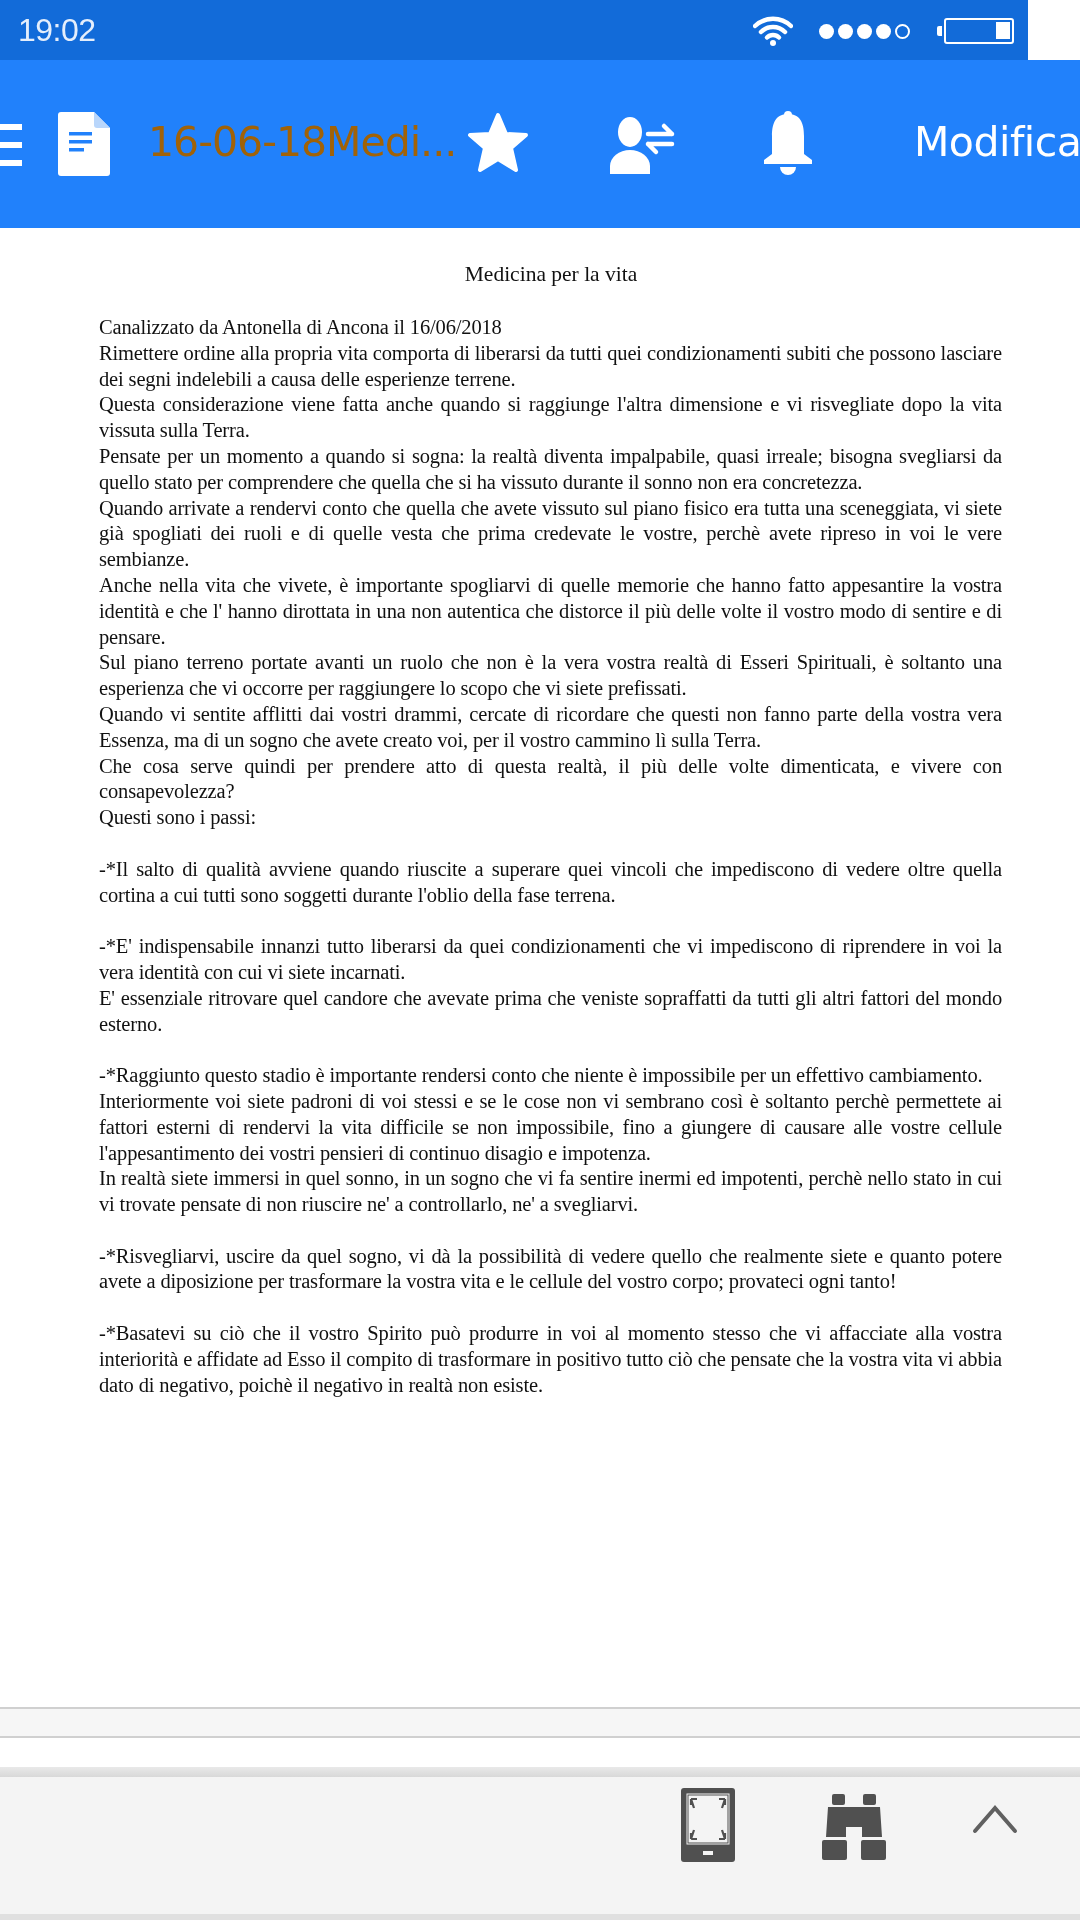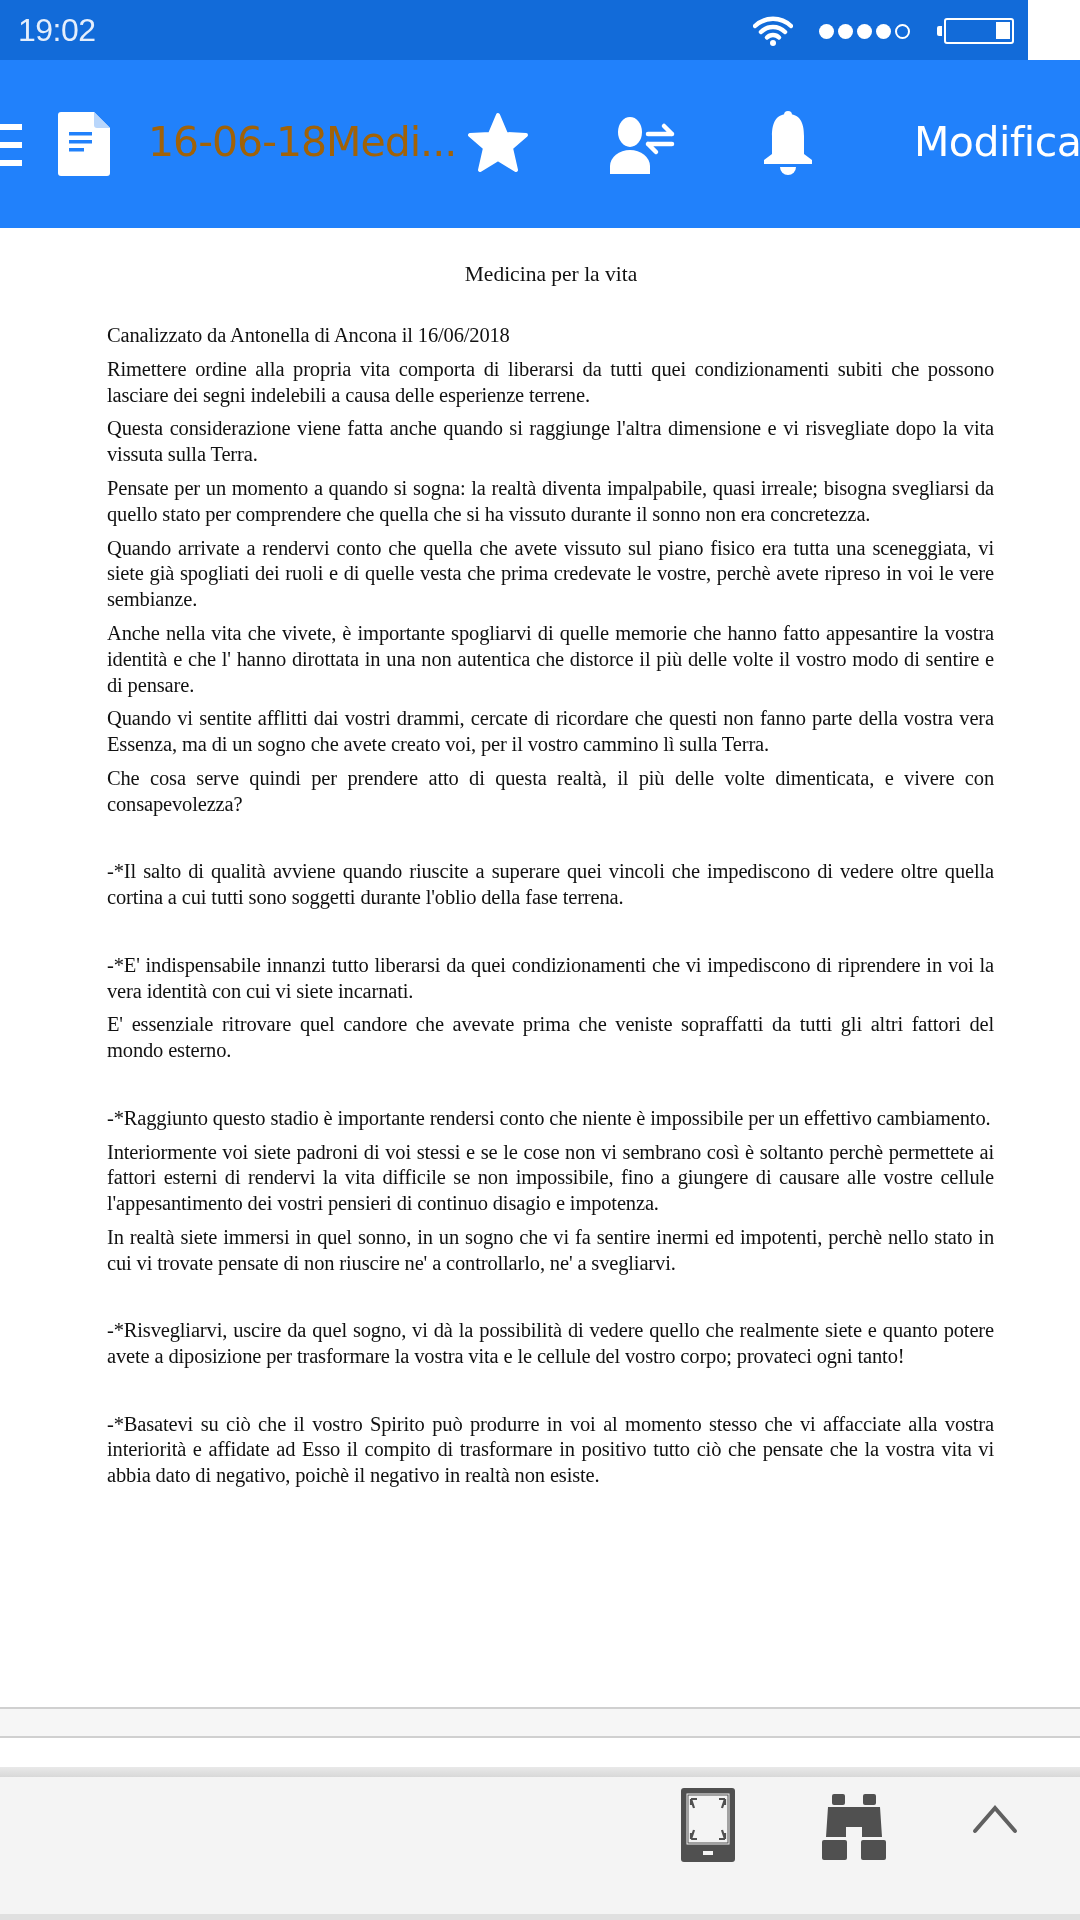--- a/index.html
+++ b/index.html
@@ -47,21 +47,21 @@
   }
   .doc-heading {
     position: absolute; left: 0; top: 34px; width: 1102px; text-align: center;
     font-family: "Liberation Serif", serif; font-size: 21.5px; color: #111;
   }
   .doc-body {
     position: absolute; left: 99px; top: 87px; width: 903px;
     font-family: "Liberation Serif", serif; font-size: 20.5px; line-height: 25.8px;
     color: #111; text-align: justify; letter-spacing: -0.15px;
   }
-  .doc-body p { margin: 8px; }
+  .doc-body p { margin: 0; }
   .doc-body p.gap { height: 25.8px; }
 
   .line-a { position: absolute; left: 0; top: 1707px; width: 1080px; height: 2px; background: #d0d0d0; }
   .band { position: absolute; left: 0; top: 1709px; width: 1080px; height: 27px; background: #f6f6f6; }
   .line-b { position: absolute; left: 0; top: 1736px; width: 1080px; height: 2px; background: #d0d0d0; }
   .white-gap { position: absolute; left: 0; top: 1738px; width: 1080px; height: 30px; background: #ffffff; }
   .shadow { position: absolute; left: 0; top: 1767px; width: 1080px; height: 10px; background: linear-gradient(#e9e9e9, #d8d8d8); }
 
   .bottom-bar {
     position: absolute; left: 0; top: 1777px; width: 1080px; height: 137px; background: #f4f4f4;
@@ -134,22 +134,24 @@
 
 <div class="document">
   <div class="doc-heading">Medicina per la vita</div>
   <div class="doc-body">
     <p>Canalizzato da Antonella di Ancona il 16/06/2018</p>
     <p>Rimettere ordine alla propria vita comporta  di  liberarsi da tutti quei condizionamenti subiti che possono lasciare dei segni indelebili a causa delle  esperienze terrene.</p>
     <p>Questa considerazione viene fatta anche quando si raggiunge l'altra dimensione e vi risvegliate dopo la vita vissuta sulla Terra.</p>
     <p>Pensate per un momento a quando si sogna: la realtà  diventa impalpabile, quasi irreale; bisogna svegliarsi da quello stato per comprendere che quella che si ha vissuto durante il sonno non era concretezza.</p>
     <p>Quando arrivate a  rendervi conto che quella che avete vissuto sul piano fisico  era tutta una sceneggiata, vi siete già spogliati dei  ruoli e di quelle vesta che prima  credevate le vostre, perchè avete ripreso in voi le vere sembianze.</p>
     <p>Anche nella vita che vivete, è importante spogliarvi di quelle memorie che hanno fatto appesantire la vostra identità e che l' hanno dirottata in una non autentica che distorce il più delle volte il vostro modo di sentire e di pensare.</p>
+    <p>Sul piano terreno portate avanti un ruolo che non è la vera vostra realtà di Esseri Spirituali, è soltanto una esperienza che vi occorre per raggiungere lo scopo che vi siete prefissati.</p>
     <p>Quando vi sentite afflitti dai vostri drammi, cercate di  ricordare  che  questi non fanno parte della vostra vera Essenza, ma di un sogno che avete creato voi, per il vostro cammino lì sulla Terra.</p>
     <p>Che cosa serve quindi per prendere atto di questa realtà, il più delle volte dimenticata, e vivere con consapevolezza?</p>
+    <p>Questi sono i passi:</p>
     <p class="gap"></p>
     <p>-*Il salto di qualità avviene quando  riuscite a superare quei vincoli che impediscono di vedere oltre quella cortina a cui tutti sono soggetti durante l'oblio della fase terrena.</p>
     <p class="gap"></p>
     <p>-*E' indispensabile innanzi tutto liberarsi da quei condizionamenti che vi impediscono di riprendere in voi la vera identità con cui vi siete incarnati.</p>
     <p>E' essenziale ritrovare quel candore che avevate prima che veniste sopraffatti da tutti gli altri fattori del mondo esterno.</p>
     <p class="gap"></p>
     <p>-*Raggiunto questo stadio è importante rendersi conto che niente è impossibile per un effettivo cambiamento.</p>
     <p>Interiormente voi siete padroni di voi stessi e se  le cose non vi sembrano così è soltanto perchè permettete ai fattori esterni di rendervi la vita difficile se non impossibile, fino a giungere di causare alle vostre cellule l'appesantimento dei vostri pensieri di continuo disagio e impotenza.</p>
     <p>In realtà siete immersi in quel  sonno, in un sogno che vi fa sentire inermi ed impotenti, perchè nello stato in cui vi trovate pensate di non riuscire ne' a  controllarlo, ne' a svegliarvi.</p>
     <p class="gap"></p>

